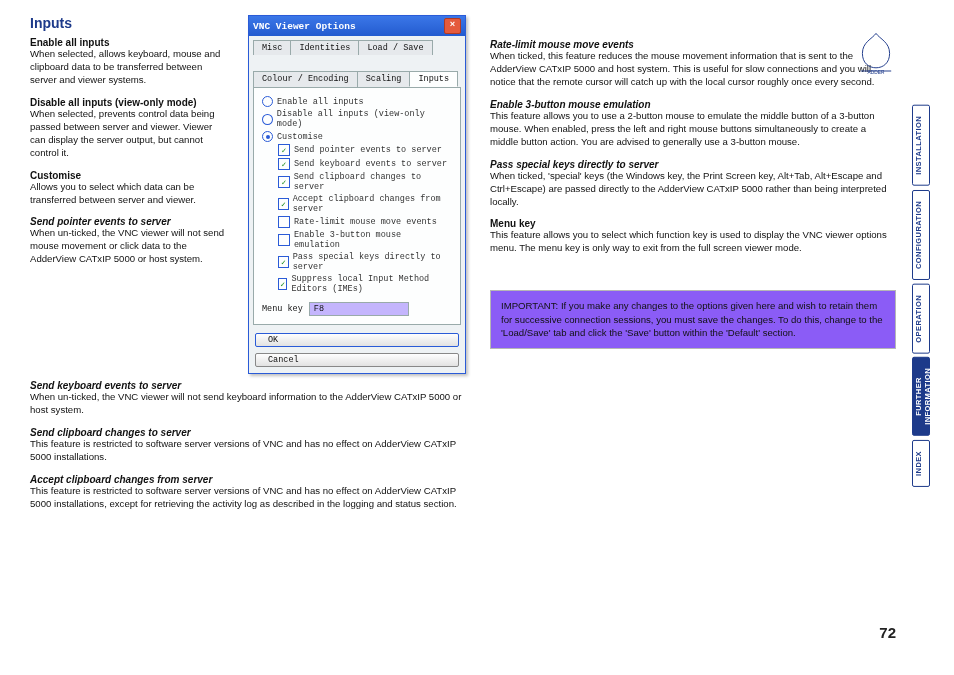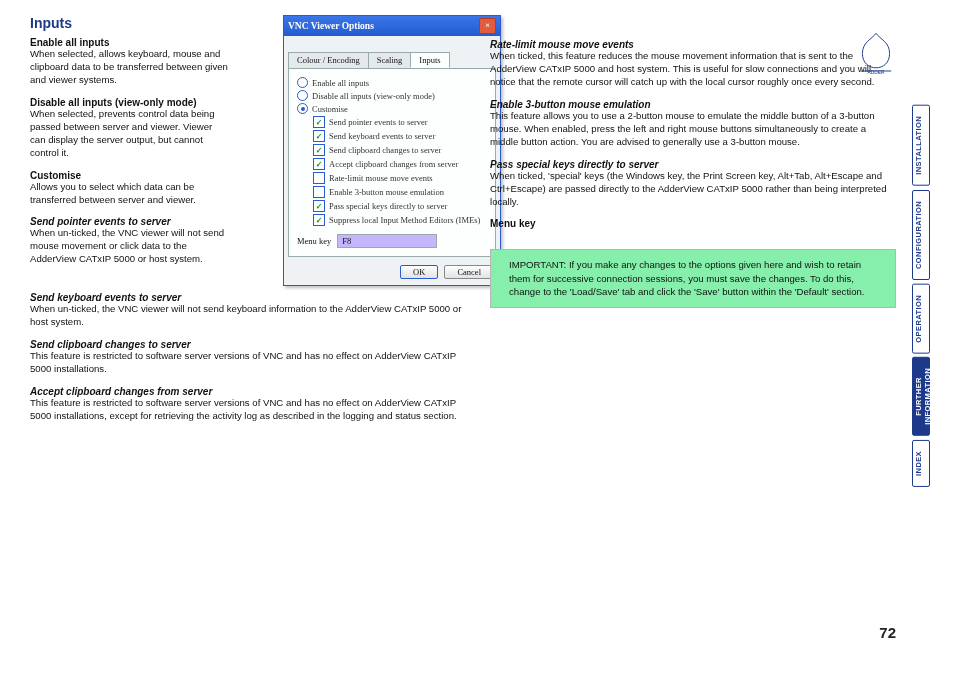--- a/index.html
+++ b/index.html
@@ -32,41 +32,41 @@
   
   .left-full { width: 442px; margin-top: 6px; }
 
   h1.title { color: #1d3a8a; font-size: 14px; margin: 0 0 6px 0; font-weight: 700; }
   .sec-title { font-weight: 700; margin: 0; font-size: 10px; }
   .sec-title-i { font-weight: 700; font-style: italic; margin: 0; font-size: 10px; }
   p.body { margin: 0 0 8px 0; line-height: 1.35; }
   .blk { margin-bottom: 10px; }
 
   
-  .dialog { width: 216px; border: 1px solid #2a5bd7; box-shadow: 2px 2px 3px rgba(0,0,0,.25); font-family: Liberation Serif, serif; font-size: 9px; background: #eef2f4; margin-left: 35px; }
+  .dialog { width: 216px; border: 1px solid #2a5bd7; box-shadow: 2px 2px 3px rgba(0,0,0,.25); font-family: Liberation Mono, monospace; font-size: 9px; background: #eef2f4; }
   .titlebar { background: linear-gradient(#3b77e8, #235bcf); color: #fff; display: flex; align-items: center; padding: 2px 4px; font-weight: 700; font-size: 9.5px; }
   .titlebar .spacer { flex: 1; }
   .closebtn { width: 15px; height: 14px; background: #e45a3c; color: #fff; border: 1px solid #b03a24; font-size: 9px; line-height: 12px; text-align: center; cursor: pointer; border-radius: 2px; }
   .tabs { display: flex; padding: 4px 4px 0 4px; gap: 0; }
   .tab { border: 1px solid #9aa; border-bottom: none; padding: 2px 8px; font-size: 8.5px; background: #e6e9ec; margin-right: -1px; cursor: pointer; }
   .tabs-row2 .tab.active { background: #fdfefe; border-bottom: 1px solid #fdfefe; position: relative; z-index: 1; }
   .panel { background: #fdfefe; border: 1px solid #9aa; margin: 0 4px 4px 4px; padding: 6px 8px 8px 8px; }
   .radio-row, .check-row { display: flex; align-items: center; gap: 4px; margin: 2px 0; font-size: 8.5px; color: #333; }
   .indent { margin-left: 16px; }
   .radio-dot { width: 9px; height: 9px; border: 1px solid #2a5bd7; border-radius: 50%; display: inline-flex; align-items: center; justify-content: center; }
   .radio-dot.sel::after { content: ""; width: 4px; height: 4px; background: #2a5bd7; border-radius: 50%; }
   .chk { width: 10px; height: 10px; border: 1px solid #2a5bd7; display: inline-flex; align-items: center; justify-content: center; font-size: 8px; color: #1a8a1a; }
   .chk.on::after { content: "✓"; font-weight: 700; }
   .menu-row { display: flex; align-items: center; gap: 6px; margin-top: 8px; font-size: 8.5px; }
   .menu-input { border: 1px solid #9aa; background: #c4b5fd; padding: 1px 4px; font-size: 8.5px; width: 90px; }
-  .btnrow { display: flex; justify-content: flex-end; gap: 6px; padding: 4px 6px 6px; }
+  .btnrow { display: flex; justify-content: flex-end; gap: 6px; padding: 4px 6px 6px; flex-direction: column; }
   .winbtn { border: 1px solid #888; background: linear-gradient(#fefefe,#e2e2e2); padding: 1px 12px; font-size: 8.5px; cursor: pointer; border-radius: 2px; }
   .winbtn.def { border-color: #2a5bd7; }
 
-  .important-box { border: 1px solid #b6b6b6; background: #86efac; padding: 8px 18px; margin-top: 20px; line-height: 1.4; }
+  .important-box { border: 1px solid #b6b6b6; background: #8b5cf6; padding: 8px 10px; margin-top: 35px; line-height: 1.4; }
 </style>
 </head>
 <body>
 
 <div class="page">
   <svg class="logo" viewBox="0 0 50 55">
     <path d="M25 3 C30 10 42 14 42 28 C42 40 34 46 25 46 C16 46 8 40 8 28 C8 14 20 10 25 3 Z"></path>
     <path d="M6 50 L44 50"></path>
       <text x="25" y="54" font-size="6" text-anchor="middle" fill="#1d3a8a" stroke="none">ADDER</text>
   </svg>
@@ -81,21 +81,21 @@
   </div>
 
   <div class="content">
     <div>
       <div style="display:flex; gap:18px;">
 
         <div class="col-left">
           <h1 class="title">Inputs</h1>
           <div class="blk">
               <p class="sec-title">Enable all inputs</p>
-              <p class="body">When selected, allows keyboard, mouse and clipboard data to be transferred between given and viewer systems.</p>
+              <p class="body">When selected, allows keyboard, mouse and clipboard data to be transferred between server and viewer systems.</p>
             </div>
           <div class="blk">
               <p class="sec-title">Disable all inputs (view-only mode)</p>
               <p class="body">When selected, prevents control data being passed between server and viewer. Viewer can display the server output, but cannot control it.</p>
             </div>
           <div class="blk">
               <p class="sec-title">Customise</p>
               <p class="body">Allows you to select which data can be transferred between server and viewer.</p>
             </div>
           <div class="blk">
@@ -104,20 +104,25 @@
             </div>
         </div>
 
         <div class="col-mid">
           <div class="dialog">
             <div class="titlebar">
               <span>VNC Viewer Options</span>
               <span class="spacer"></span>
               <div class="closebtn">×</div>
             </div>
+            <div class="tabs">
+              <div class="tab">Misc</div>
+              <div class="tab">Identities</div>
+              <div class="tab">Load / Save</div>
+            </div>
             <div class="tabs tabs-row2" style="padding-top:16px;">
               <div class="tab">Colour / Encoding</div>
               <div class="tab">Scaling</div>
               <div class="tab active">Inputs</div>
             </div>
             <div class="panel">
               <div class="radio-row">
                   <span class="radio-dot"></span>
                   <span>Enable all inputs</span>
                 </div>
@@ -198,20 +203,21 @@
       <div class="blk">
           <p class="sec-title-i">Enable 3-button mouse emulation</p>
           <p class="body">This feature allows you to use a 2-button mouse to emulate the middle button of a 3-button mouse. When enabled, press the left and right mouse buttons simultaneously to create a middle button action. You are advised to generally use a 3-button mouse.</p>
         </div>
       <div class="blk">
           <p class="sec-title-i">Pass special keys directly to server</p>
           <p class="body">When ticked, 'special' keys (the Windows key, the Print Screen key, Alt+Tab, Alt+Escape and Ctrl+Escape) are passed directly to the AdderView CATxIP 5000 rather than being interpreted locally.</p>
         </div>
       <div class="blk">
           <p class="sec-title">Menu key</p>
+          <p class="body">This feature allows you to select which function key is used to display the VNC viewer options menu. The menu key is only way to exit from the full screen viewer mode.</p>
         </div>
 
       <div class="important-box">IMPORTANT: If you make any changes to the options given here and wish to retain them for successive connection sessions, you must save the changes. To do this, change to the 'Load/Save' tab and click the 'Save' button within the 'Default' section.</div>
     </div>
   </div>
 
   <div class="page-num">72</div>
 </div>
 
 </body></html>

